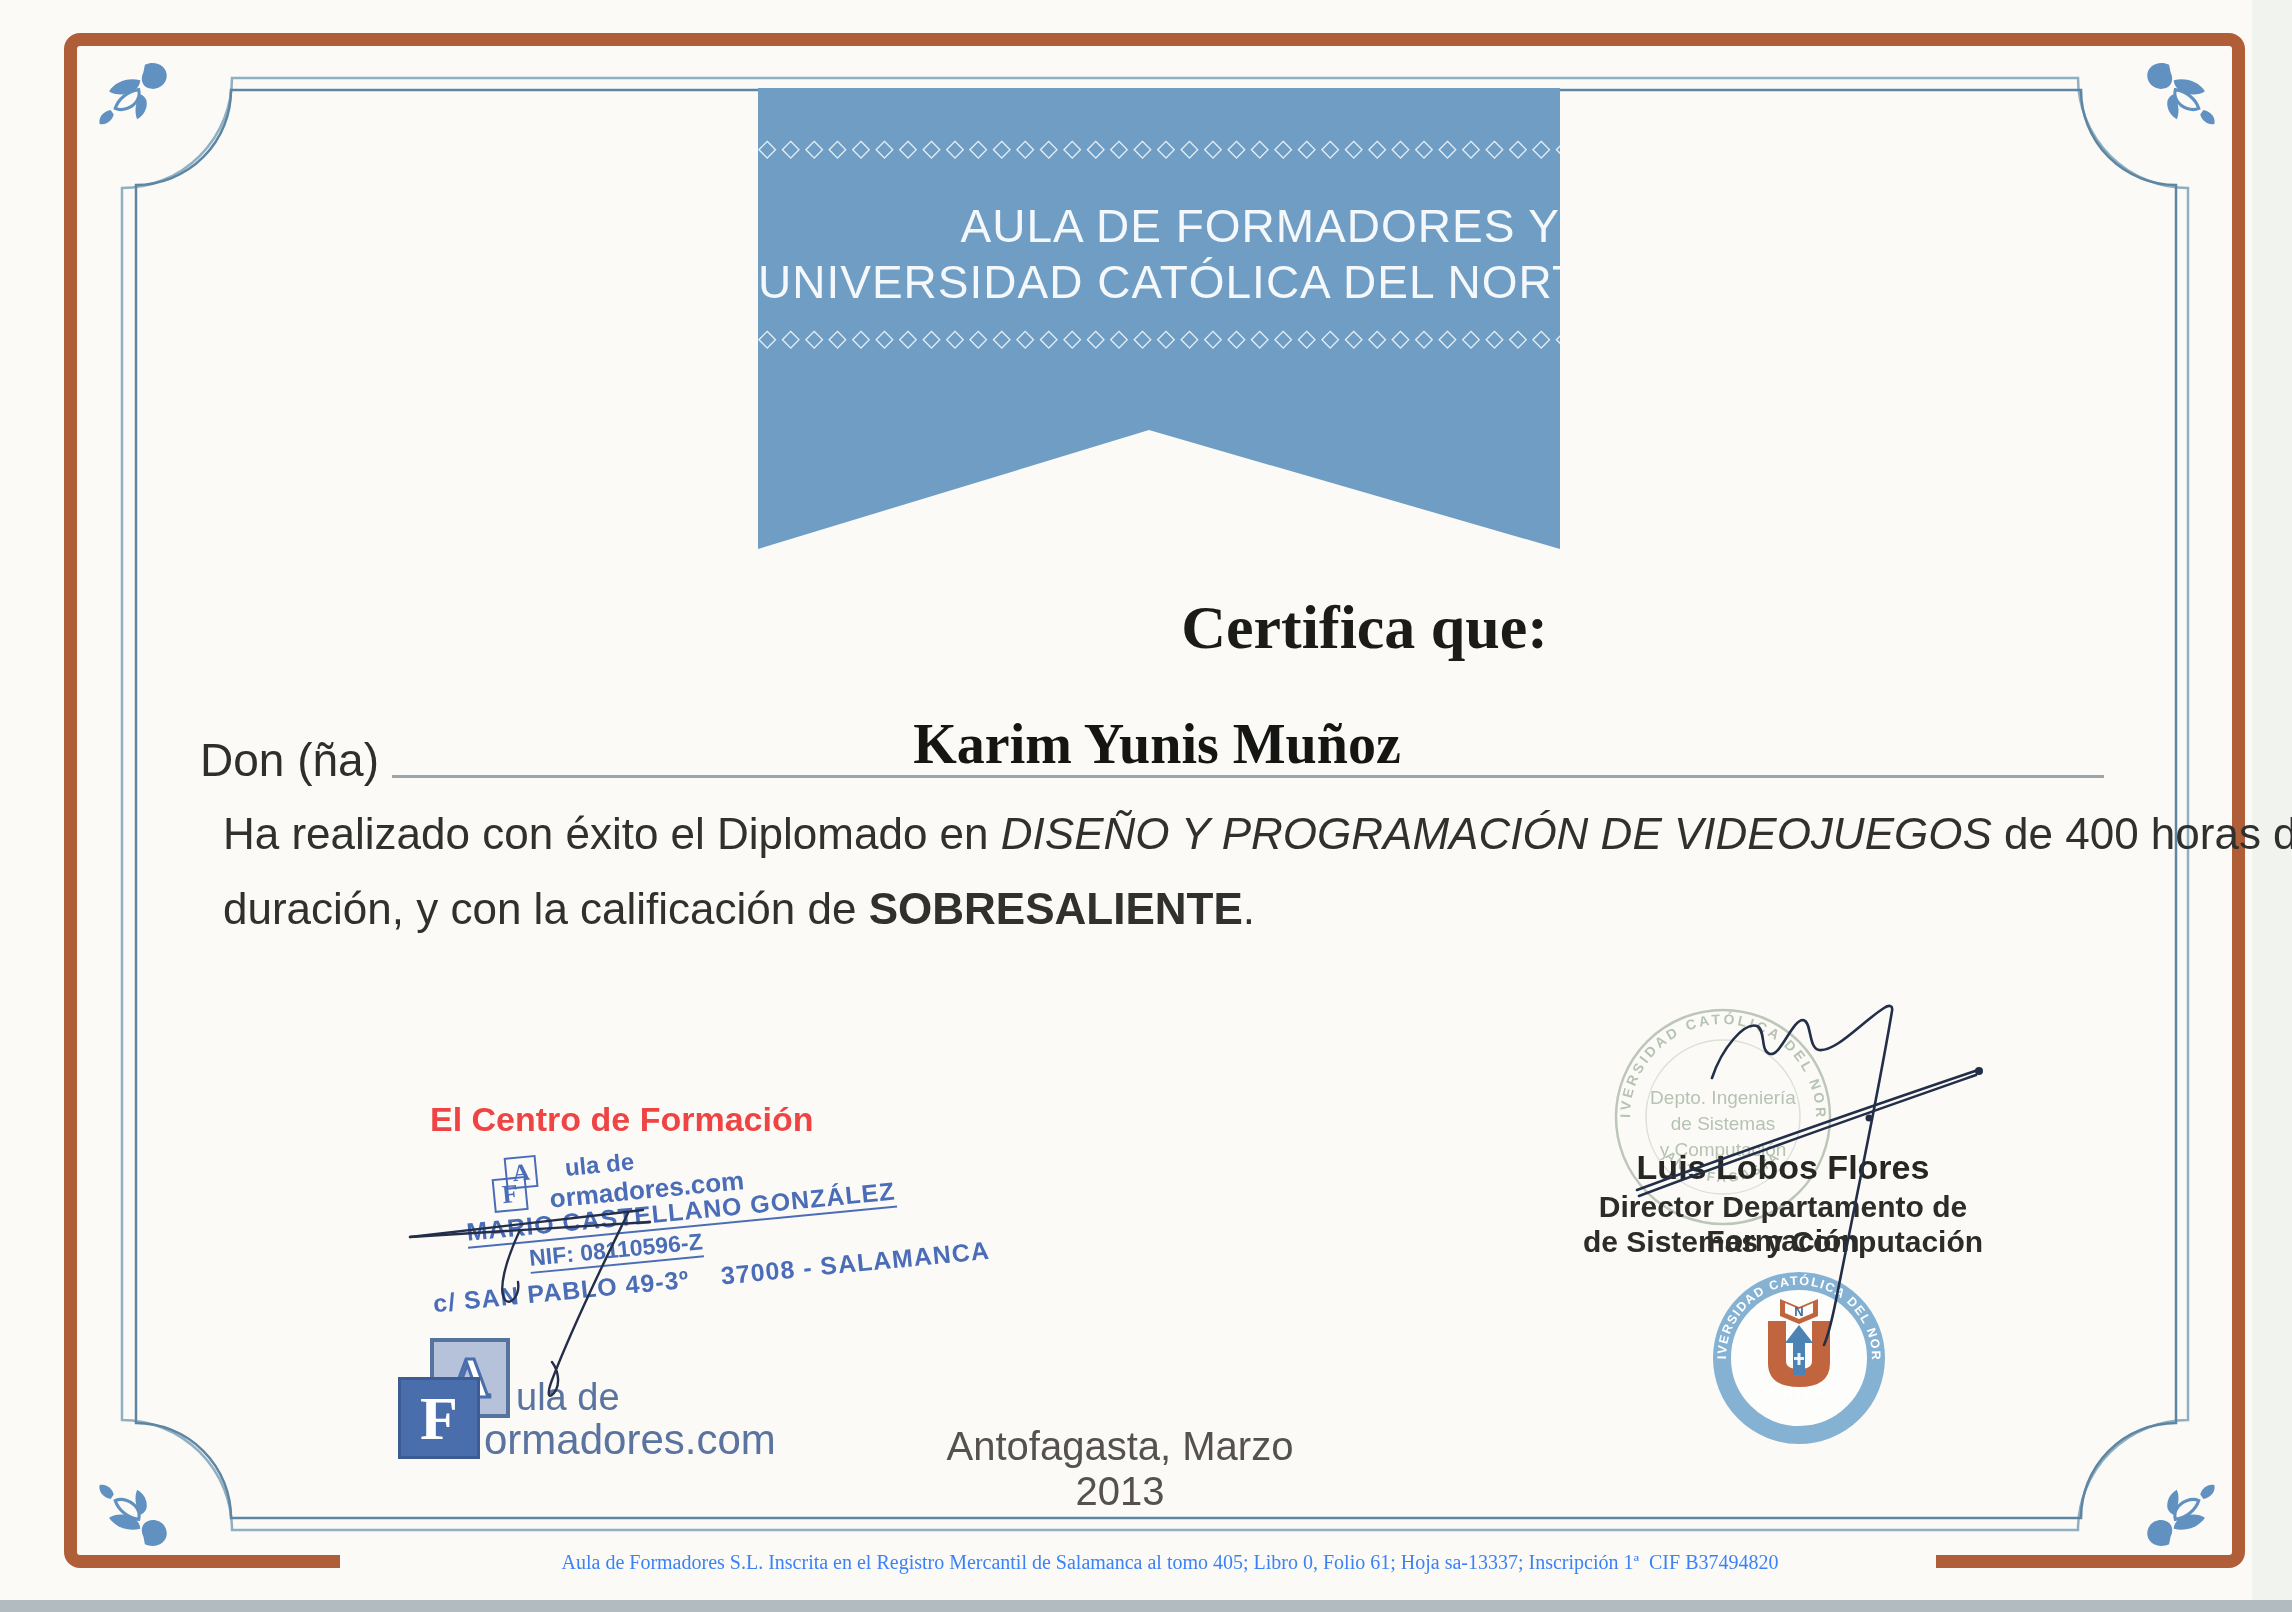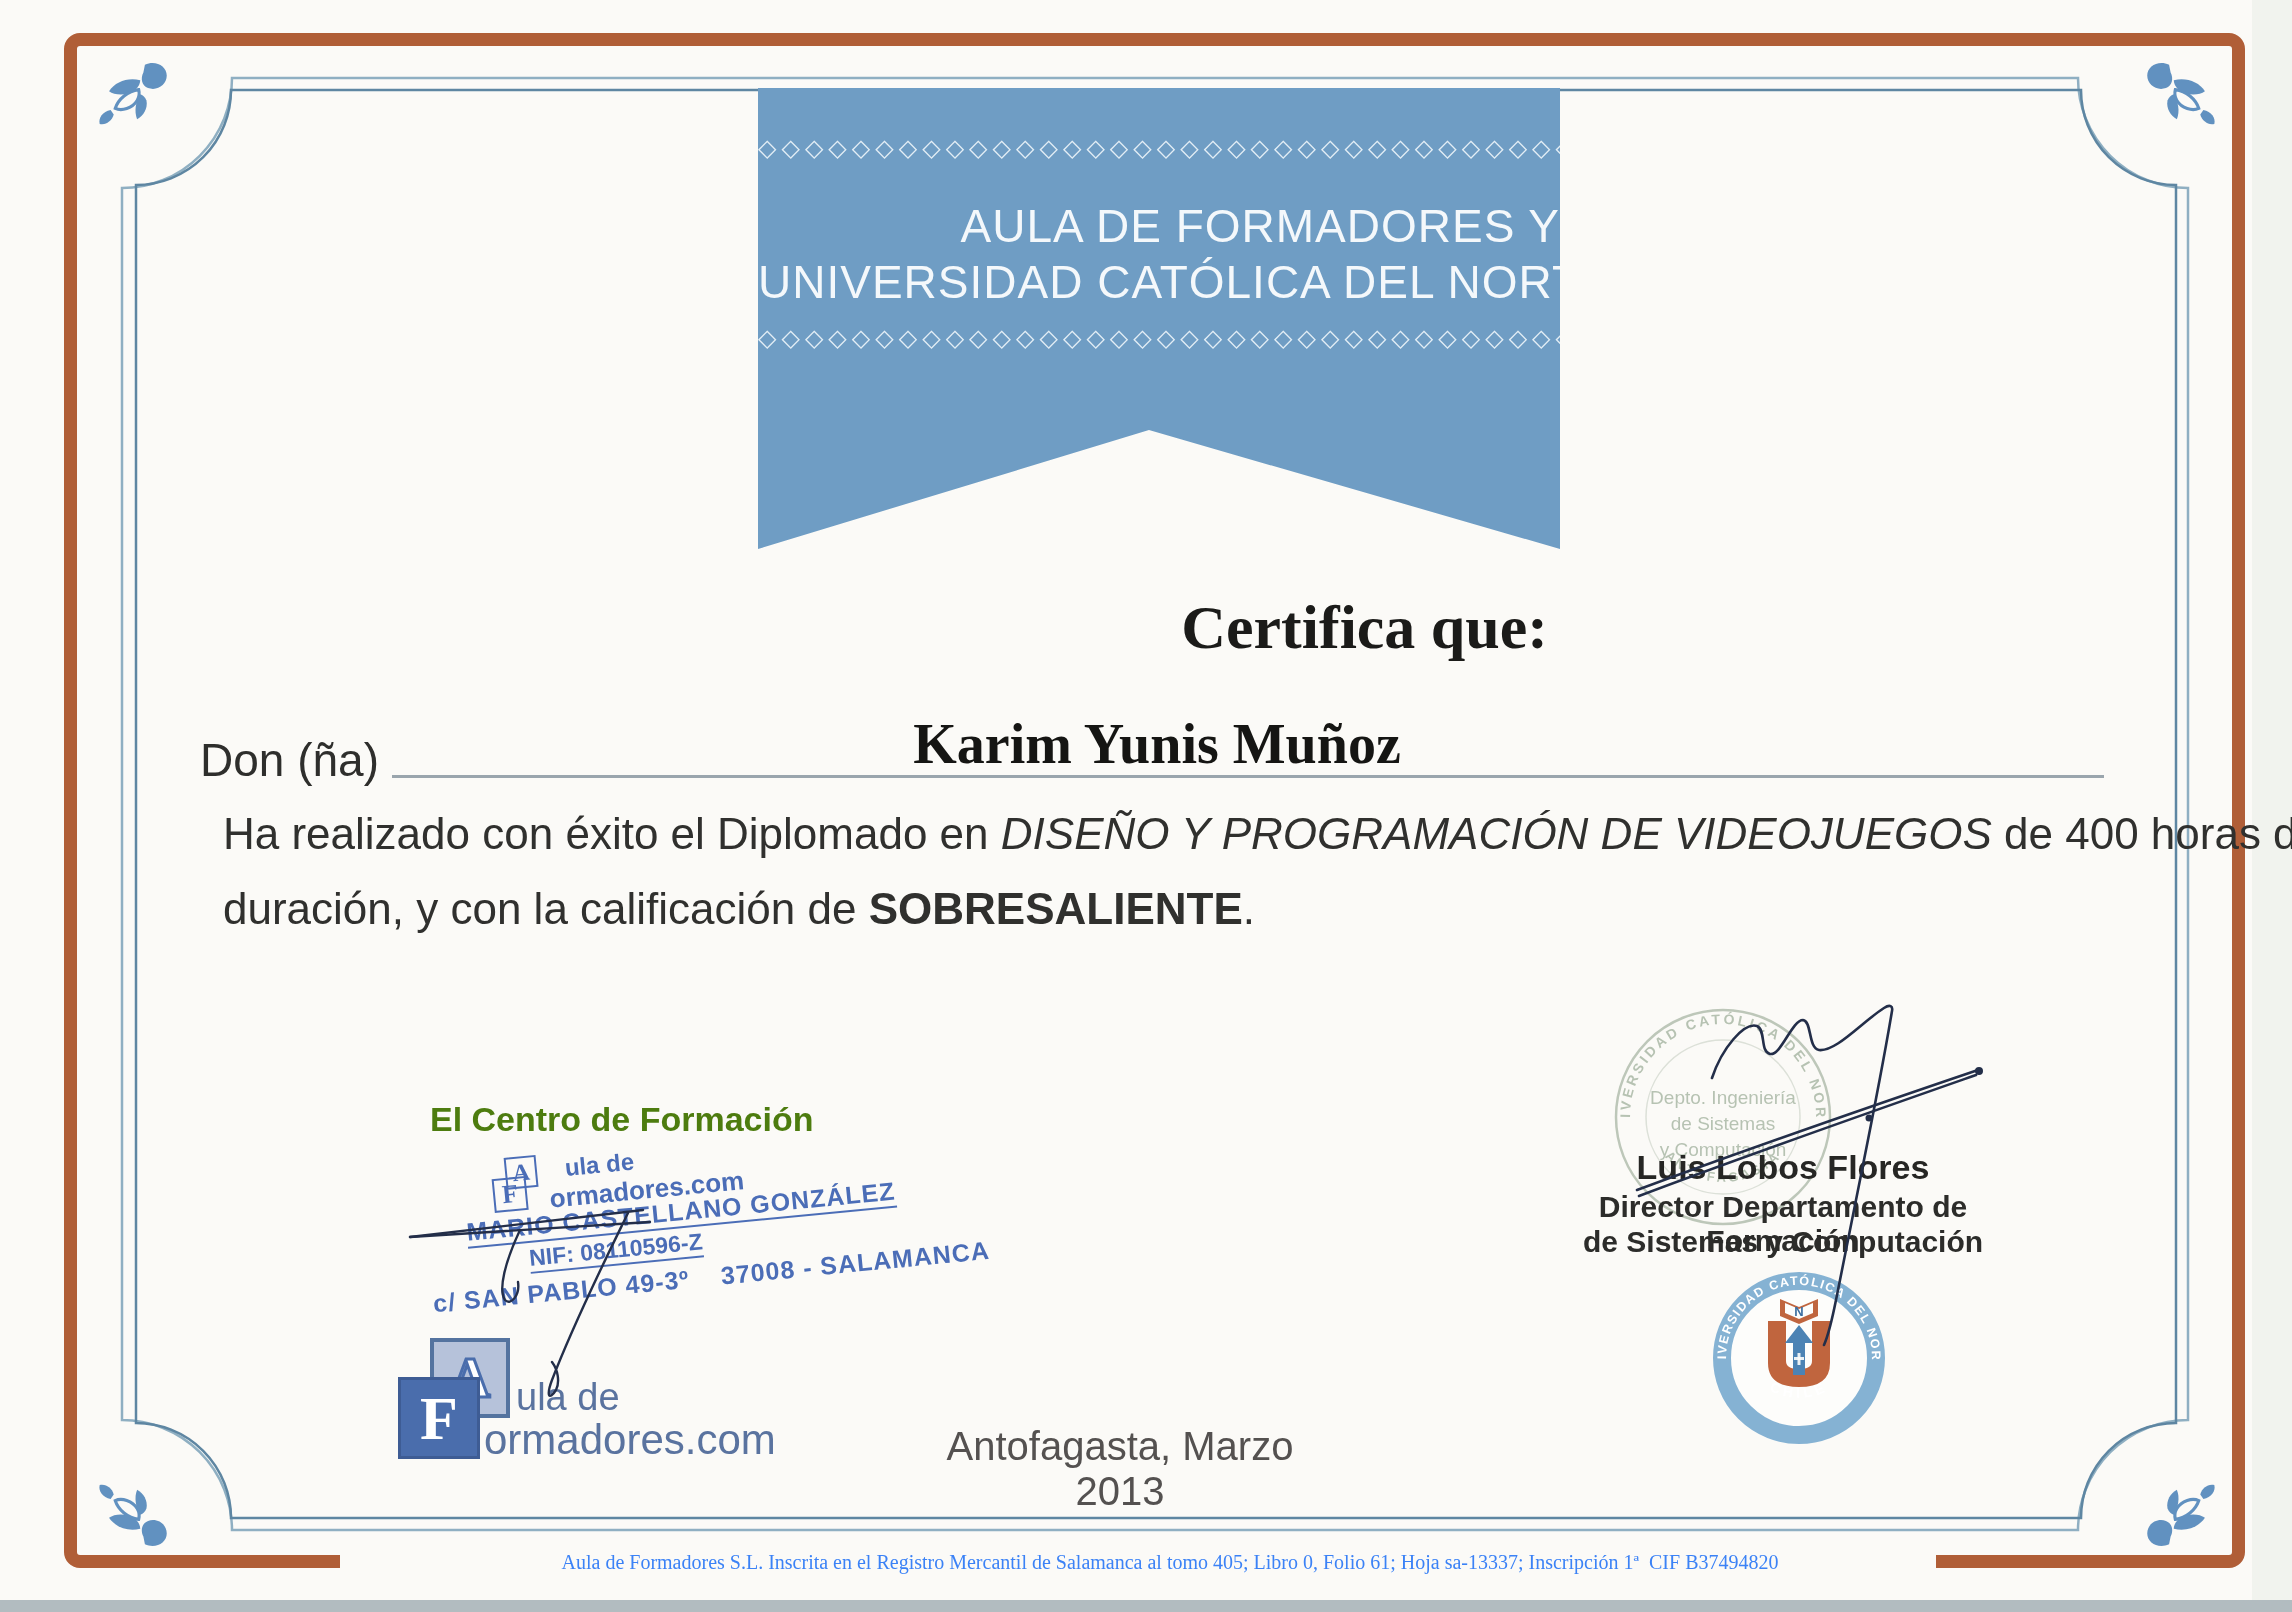--- a/index.html
+++ b/index.html
@@ -26,21 +26,21 @@
   
   .don{left:200px;top:733px;font-size:46px;color:#2e2e2c;}
   .rule{left:392px;top:775px;width:1712px;height:3px;background:#9aa5ad;}
   .name{left:307px;top:712px;width:1700px;text-align:center;font-family:"Liberation Serif",serif;
         font-weight:bold;font-size:56px;color:#151513;}
   
   .bodyline{left:200px;width:1960px;font-size:44px;color:#30302e;white-space:pre;margin-left:23px;}
   .bl1{top:809px;} .bl2{top:884px;}
   .bodyline i{font-style:italic;} .bodyline b{font-weight:bold;}
   
-  .centro{left:430px;top:1100px;font-size:34px;font-weight:bold;color:#4d7c0f;}
+  .centro{left:430px;top:1100px;font-size:34px;font-weight:bold;color:#ef4444;}
   .stamp{left:420px;top:1166px;width:640px;color:#3d62b2;transform:rotate(-5.5deg);
          transform-origin:0 0;opacity:.92;}
   .stamp .r1{position:relative;margin-left:70px;height:60px;}
   .mini-logo{position:absolute;left:0;top:0;width:64px;height:58px;}
   .msq{position:absolute;border:2px solid #3d62b2;text-align:center;font-family:"Liberation Serif",serif;font-weight:bold;}
   .msq1{left:14px;top:0;width:28px;height:28px;font-size:24px;line-height:28px;}
   .msq2{left:0;top:20px;width:30px;height:30px;font-size:26px;line-height:30px;}
   .stamp .t1{position:absolute;left:74px;top:2px;font-size:24px;font-weight:bold;}
   .stamp .t2{position:absolute;left:56px;top:30px;font-size:26px;font-weight:bold;}
   .stamp .r2{margin-left:40px;margin-top:-4px;font-size:25px;font-weight:bold;letter-spacing:1px;

